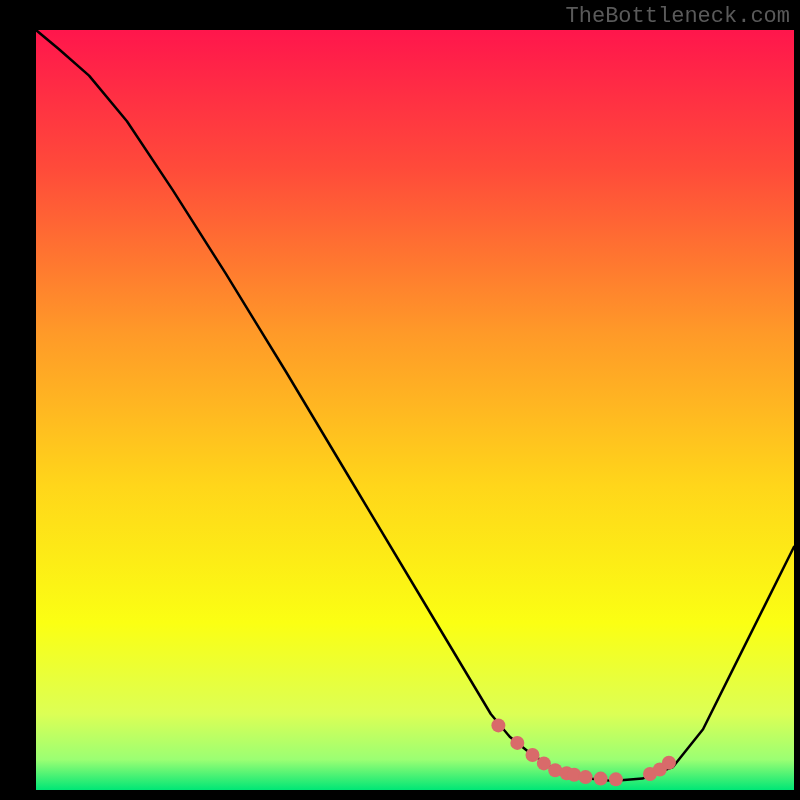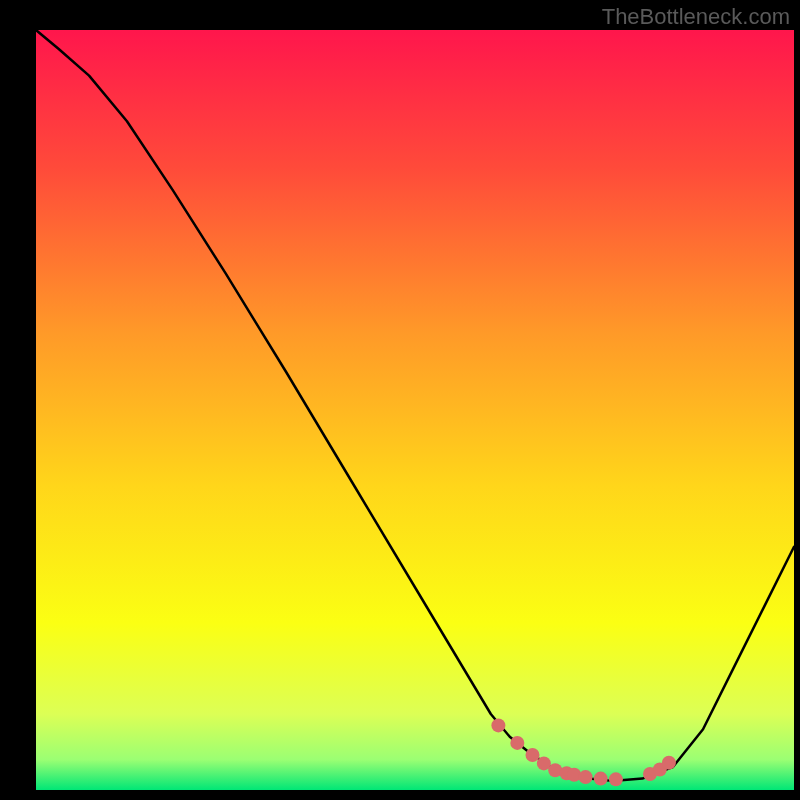--- a/index.html
+++ b/index.html
@@ -18,20 +18,21 @@
     background: #000;
   }
   .watermark {
     position: absolute;
     top: 4px;
     right: 10px;
     color: #5a5a5a;
     font-size: 22px;
     font-weight: 500;
     z-index: 10;
+    font-family: Liberation Mono, monospace;
   }
   .plot-area {
     position: absolute;
     left: 36px;
     top: 30px;
     width: 758px;
     height: 760px;
   }
   svg {
     display: block;

